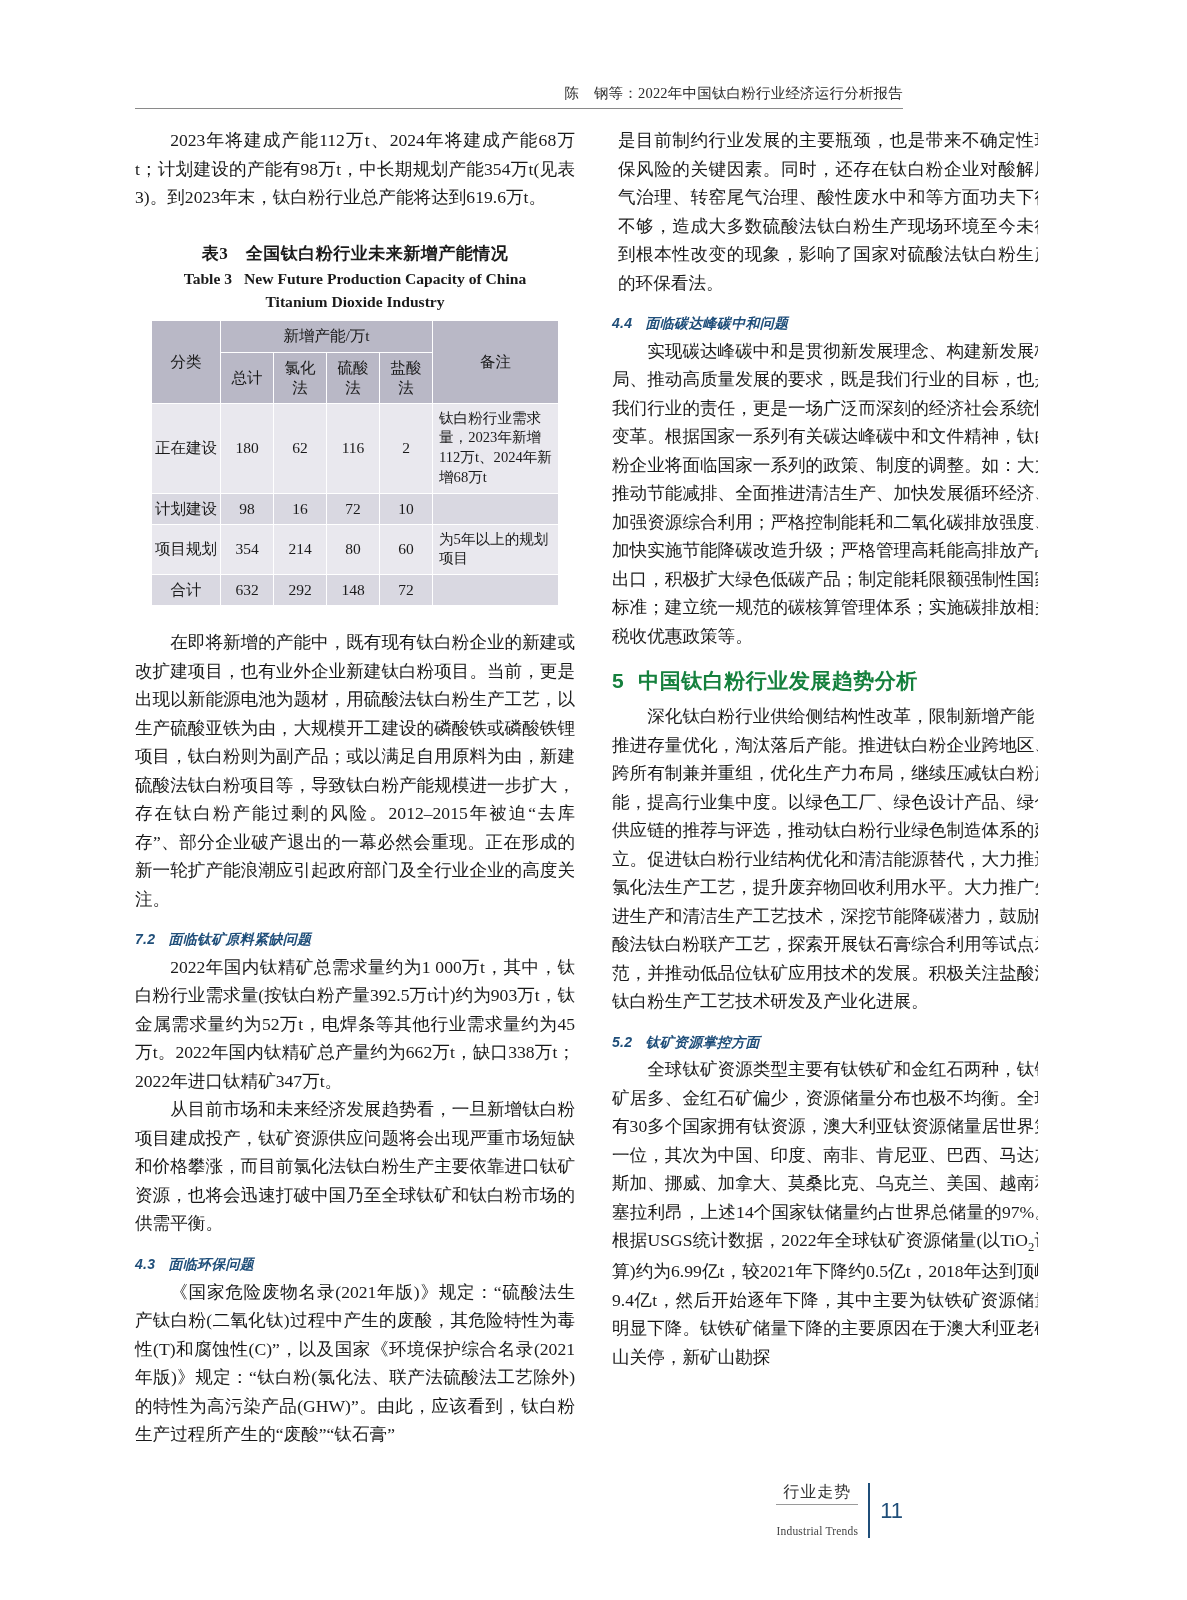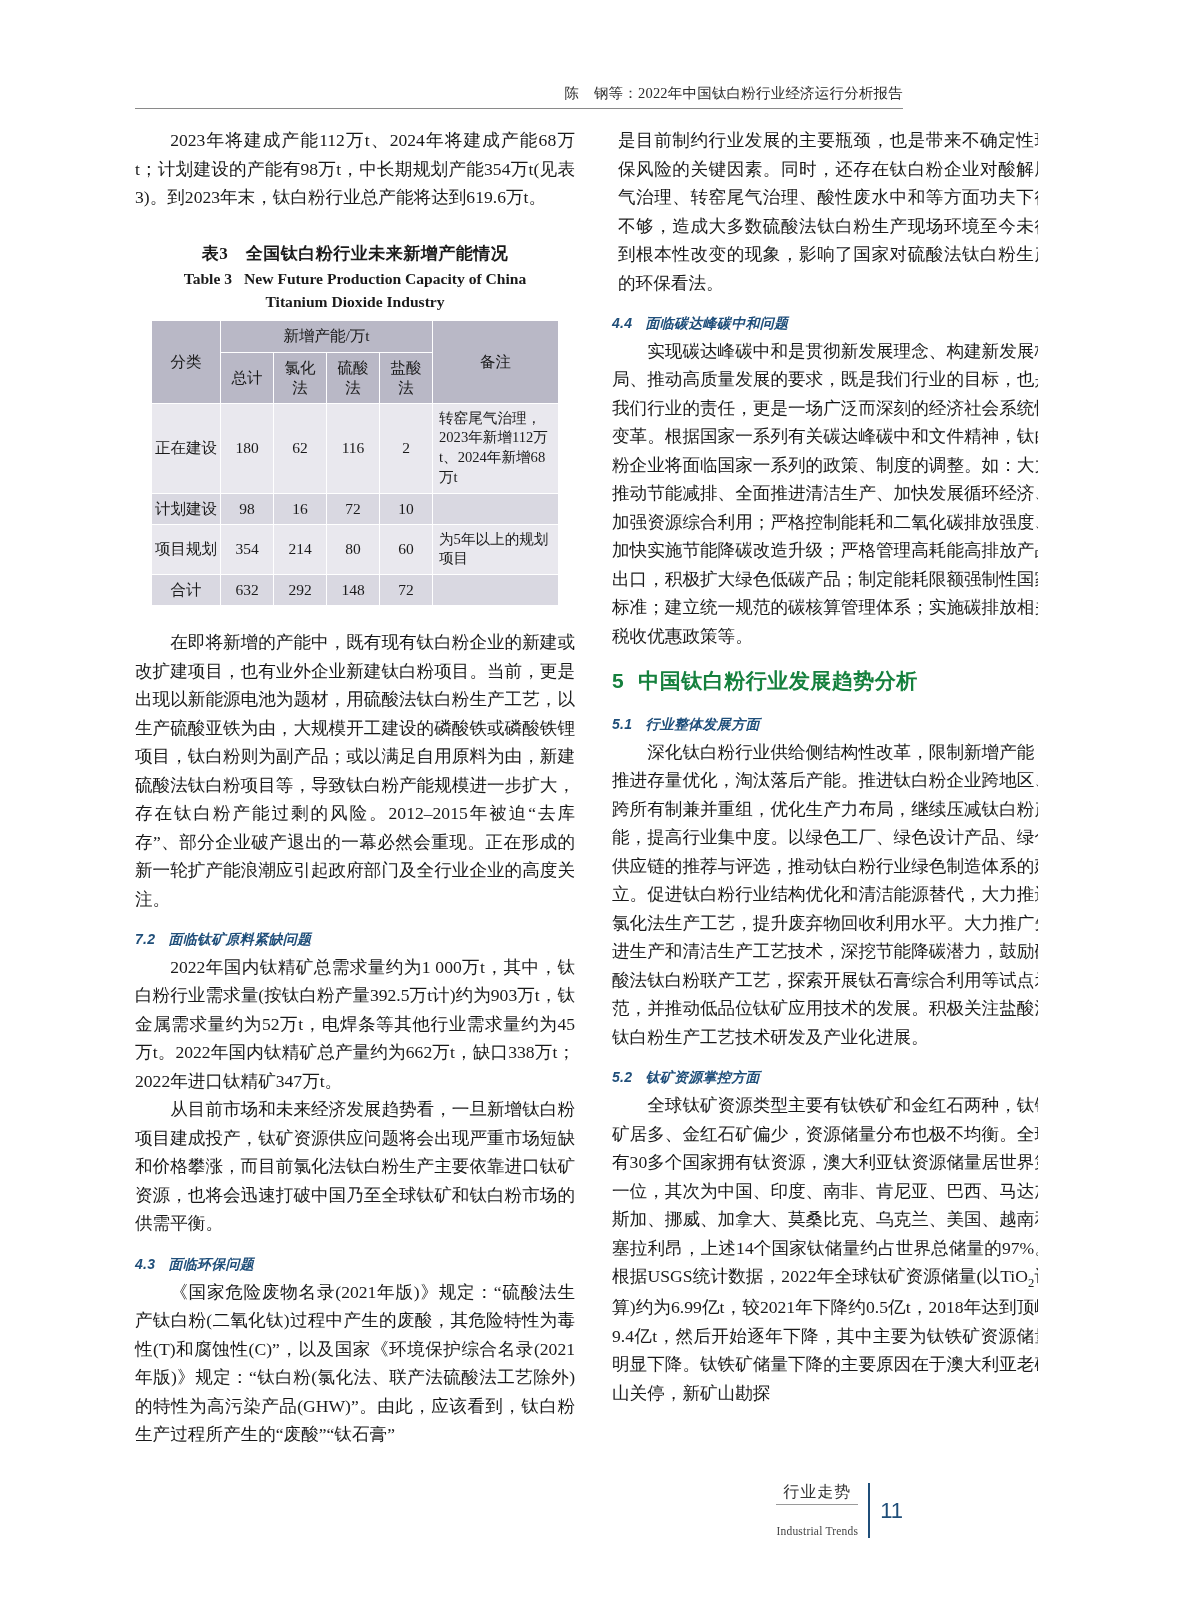--- a/index.html
+++ b/index.html
@@ -194,21 +194,21 @@
             <th>盐酸法</th>
           </tr>
         </thead>
         <tbody>
           <tr class="odd">
             <td class="cat">正在建设</td>
             <td class="num">180</td>
             <td class="num">62</td>
             <td class="num">116</td>
             <td class="num">2</td>
-            <td class="note">转窑尾气治理，2023年新增112万t、2024年新增68万t</td>
+            <td class="note">钛白粉行业需求量，2023年新增112万t、2024年新增68万t</td>
           </tr>
           <tr class="even">
             <td class="cat">计划建设</td>
             <td class="num">98</td>
             <td class="num">16</td>
             <td class="num">72</td>
             <td class="num">10</td>
             <td class="note"></td>
           </tr>
           <tr class="odd">
@@ -254,23 +254,20 @@
     <h3 class="sub">
       <span class="num">4.4</span><span>面临碳达峰碳中和问题</span>
     </h3>
 
     <p class="body">实现碳达峰碳中和是贯彻新发展理念、构建新发展格局、推动高质量发展的要求，既是我们行业的目标，也是我们行业的责任，更是一场广泛而深刻的经济社会系统性变革。根据国家一系列有关碳达峰碳中和文件精神，钛白粉企业将面临国家一系列的政策、制度的调整。如：大力推动节能减排、全面推进清洁生产、加快发展循环经济、加强资源综合利用；严格控制能耗和二氧化碳排放强度、加快实施节能降碳改造升级；严格管理高耗能高排放产品出口，积极扩大绿色低碳产品；制定能耗限额强制性国家标准；建立统一规范的碳核算管理体系；实施碳排放相关税收优惠政策等。</p>
 
     <h2 class="sec">
       <span class="num">5</span><span>中国钛白粉行业发展趋势分析</span>
     </h2>
 
-    <h3 class="sub">
-      <span class="num">5.1</span><span>行业整体发展方面</span>
-    </h3>
 
     <p class="body">深化钛白粉行业供给侧结构性改革，限制新增产能，推进存量优化，淘汰落后产能。推进钛白粉企业跨地区、跨所有制兼并重组，优化生产力布局，继续压减钛白粉产能，提高行业集中度。以绿色工厂、绿色设计产品、绿色供应链的推荐与评选，推动钛白粉行业绿色制造体系的建立。促进钛白粉行业结构优化和清洁能源替代，大力推进氯化法生产工艺，提升废弃物回收利用水平。大力推广先进生产和清洁生产工艺技术，深挖节能降碳潜力，鼓励硫酸法钛白粉联产工艺，探索开展钛石膏综合利用等试点示范，并推动低品位钛矿应用技术的发展。积极关注盐酸法钛白粉生产工艺技术研发及产业化进展。</p>
 
     <h3 class="sub">
       <span class="num">5.2</span><span>钛矿资源掌控方面</span>
     </h3>
 
     <p class="body"><span>全球钛矿资源类型主要有钛铁矿和金红石两种，钛铁矿居多、金红石矿偏少，资源储量分布也极不均衡。全球有30多个国家拥有钛资源，澳大利亚钛资源储量居世界第一位，其次为中国、印度、南非、肯尼亚、巴西、马达加斯加、挪威、加拿大、莫桑比克、乌克兰、美国、越南和塞拉利昂，上述14个国家钛储量约占世界总储量的97%。根据USGS统计数据，2022年全球钛矿资源储量(以TiO</span><sub>2</sub><span>计算)约为6.99亿t，较2021年下降约0.5亿t，2018年达到顶峰9.4亿t，然后开始逐年下降，其中主要为钛铁矿资源储量明显下降。钛铁矿储量下降的主要原因在于澳大利亚老矿山关停，新矿山勘探</span></p>
   </div>
 

